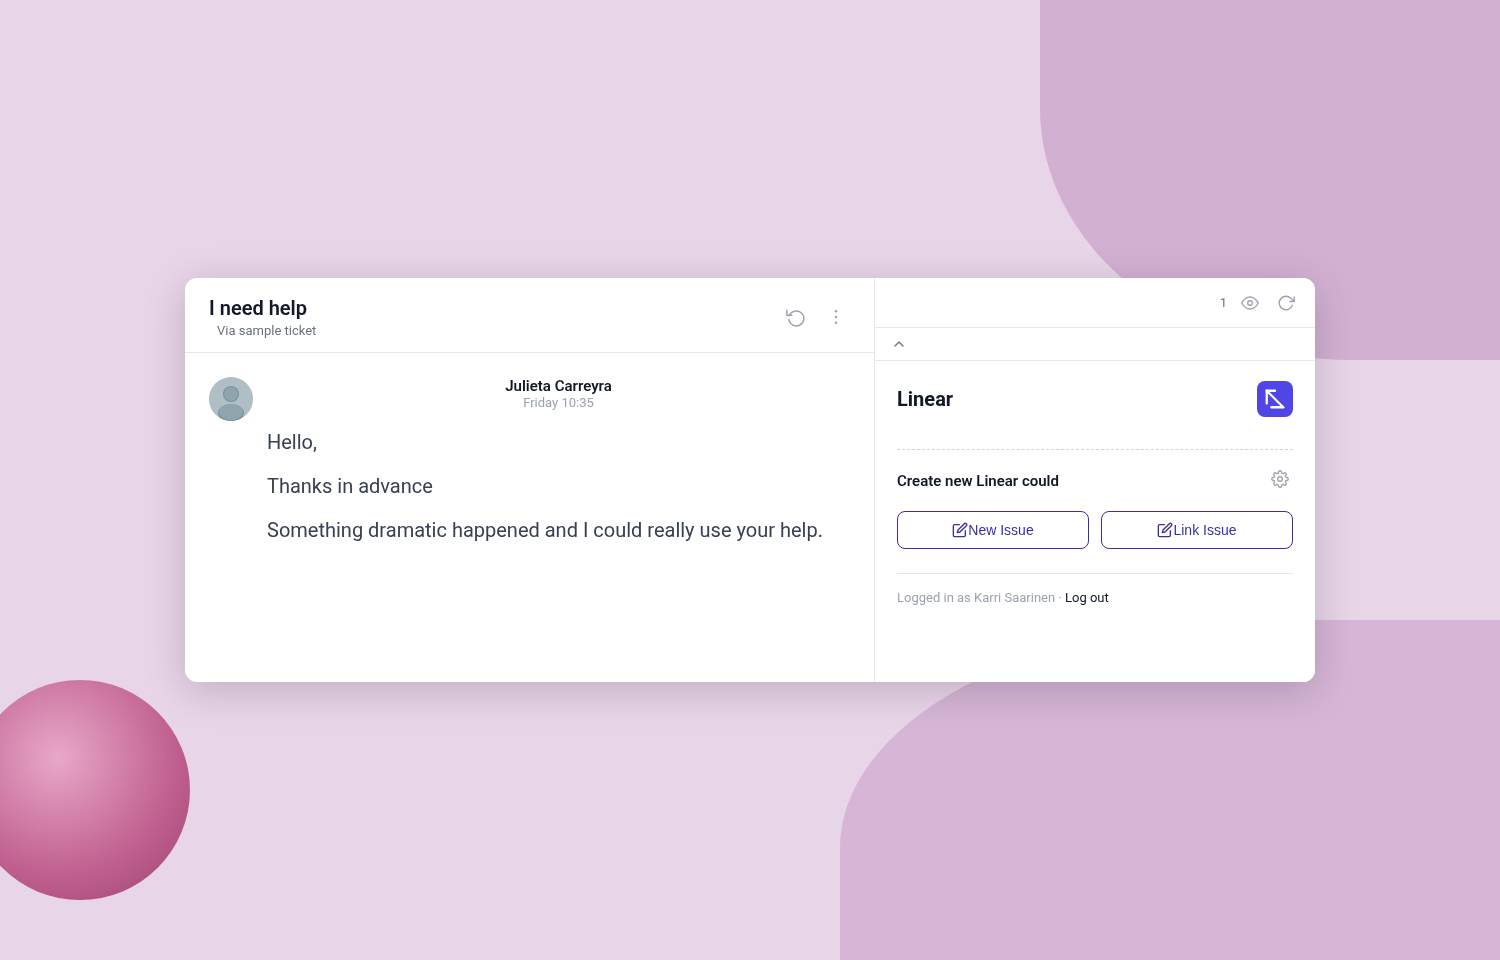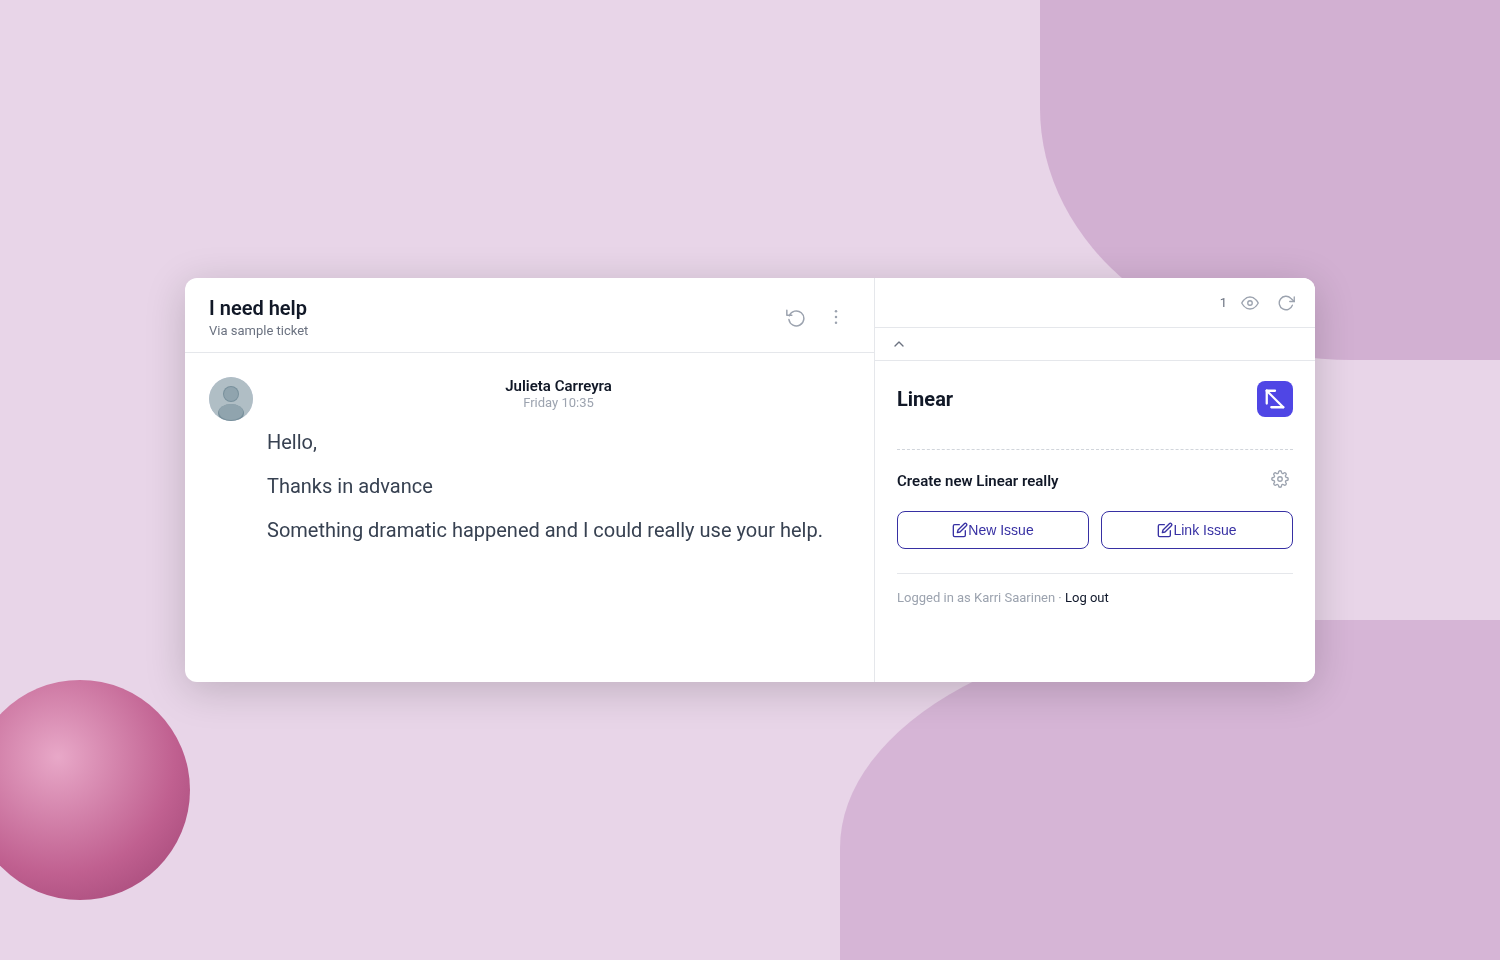--- a/index.html
+++ b/index.html
@@ -96,20 +96,21 @@
     .ticket-title {
       font-size: 20px;
       font-weight: 600;
       color: #111827;
     }
 
     .ticket-subtitle {
       font-size: 13px;
       color: #6b7280;
       margin-top: 3px;
+      margin-left: 8px;
     }
 
     .left-header-actions {
       display: flex;
       align-items: center;
       gap: 12px;
     }
 
     .icon-btn {
       background: none;
@@ -434,21 +435,21 @@
             <path d="M3 3 L3 17" stroke="white" stroke-width="2.5" stroke-linecap="round"></path>
             <path d="M3 3 L12 3" stroke="white" stroke-width="2.5" stroke-linecap="round"></path>
             <path d="M8 21 L21 21" stroke="white" stroke-width="2.5" stroke-linecap="round"></path>
           </svg>
         </div>
       </div>
 
       <hr class="section-divider">
 
       <div class="create-issue-row">
-        <span class="create-issue-label">Create new Linear really</span>
+        <span class="create-issue-label">Create new Linear could</span>
         <button class="gear-btn" title="Settings">
           <svg width="18" height="18" viewBox="0 0 24 24" fill="none" stroke="currentColor" stroke-width="1.8" stroke-linecap="round" stroke-linejoin="round">
             <circle cx="12" cy="12" r="3"></circle>
             <path d="M19.4 15a1.65 1.65 0 0 0 .33 1.82l.06.06a2 2 0 0 1-2.83 2.83l-.06-.06a1.65 1.65 0 0 0-1.82-.33 1.65 1.65 0 0 0-1 1.51V21a2 2 0 0 1-4 0v-.09A1.65 1.65 0 0 0 9 19.4a1.65 1.65 0 0 0-1.82.33l-.06.06a2 2 0 0 1-2.83-2.83l.06-.06A1.65 1.65 0 0 0 4.68 15a1.65 1.65 0 0 0-1.51-1H3a2 2 0 0 1 0-4h.09A1.65 1.65 0 0 0 4.6 9a1.65 1.65 0 0 0-.33-1.82l-.06-.06a2 2 0 0 1 2.83-2.83l.06.06A1.65 1.65 0 0 0 9 4.68a1.65 1.65 0 0 0 1-1.51V3a2 2 0 0 1 4 0v.09a1.65 1.65 0 0 0 1 1.51 1.65 1.65 0 0 0 1.82-.33l.06-.06a2 2 0 0 1 2.83 2.83l-.06.06A1.65 1.65 0 0 0 19.4 9a1.65 1.65 0 0 0 1.51 1H21a2 2 0 0 1 0 4h-.09a1.65 1.65 0 0 0-1.51 1z"></path>
           </svg>
         </button>
       </div>
 
       <div class="action-buttons">
         <button class="action-btn">

